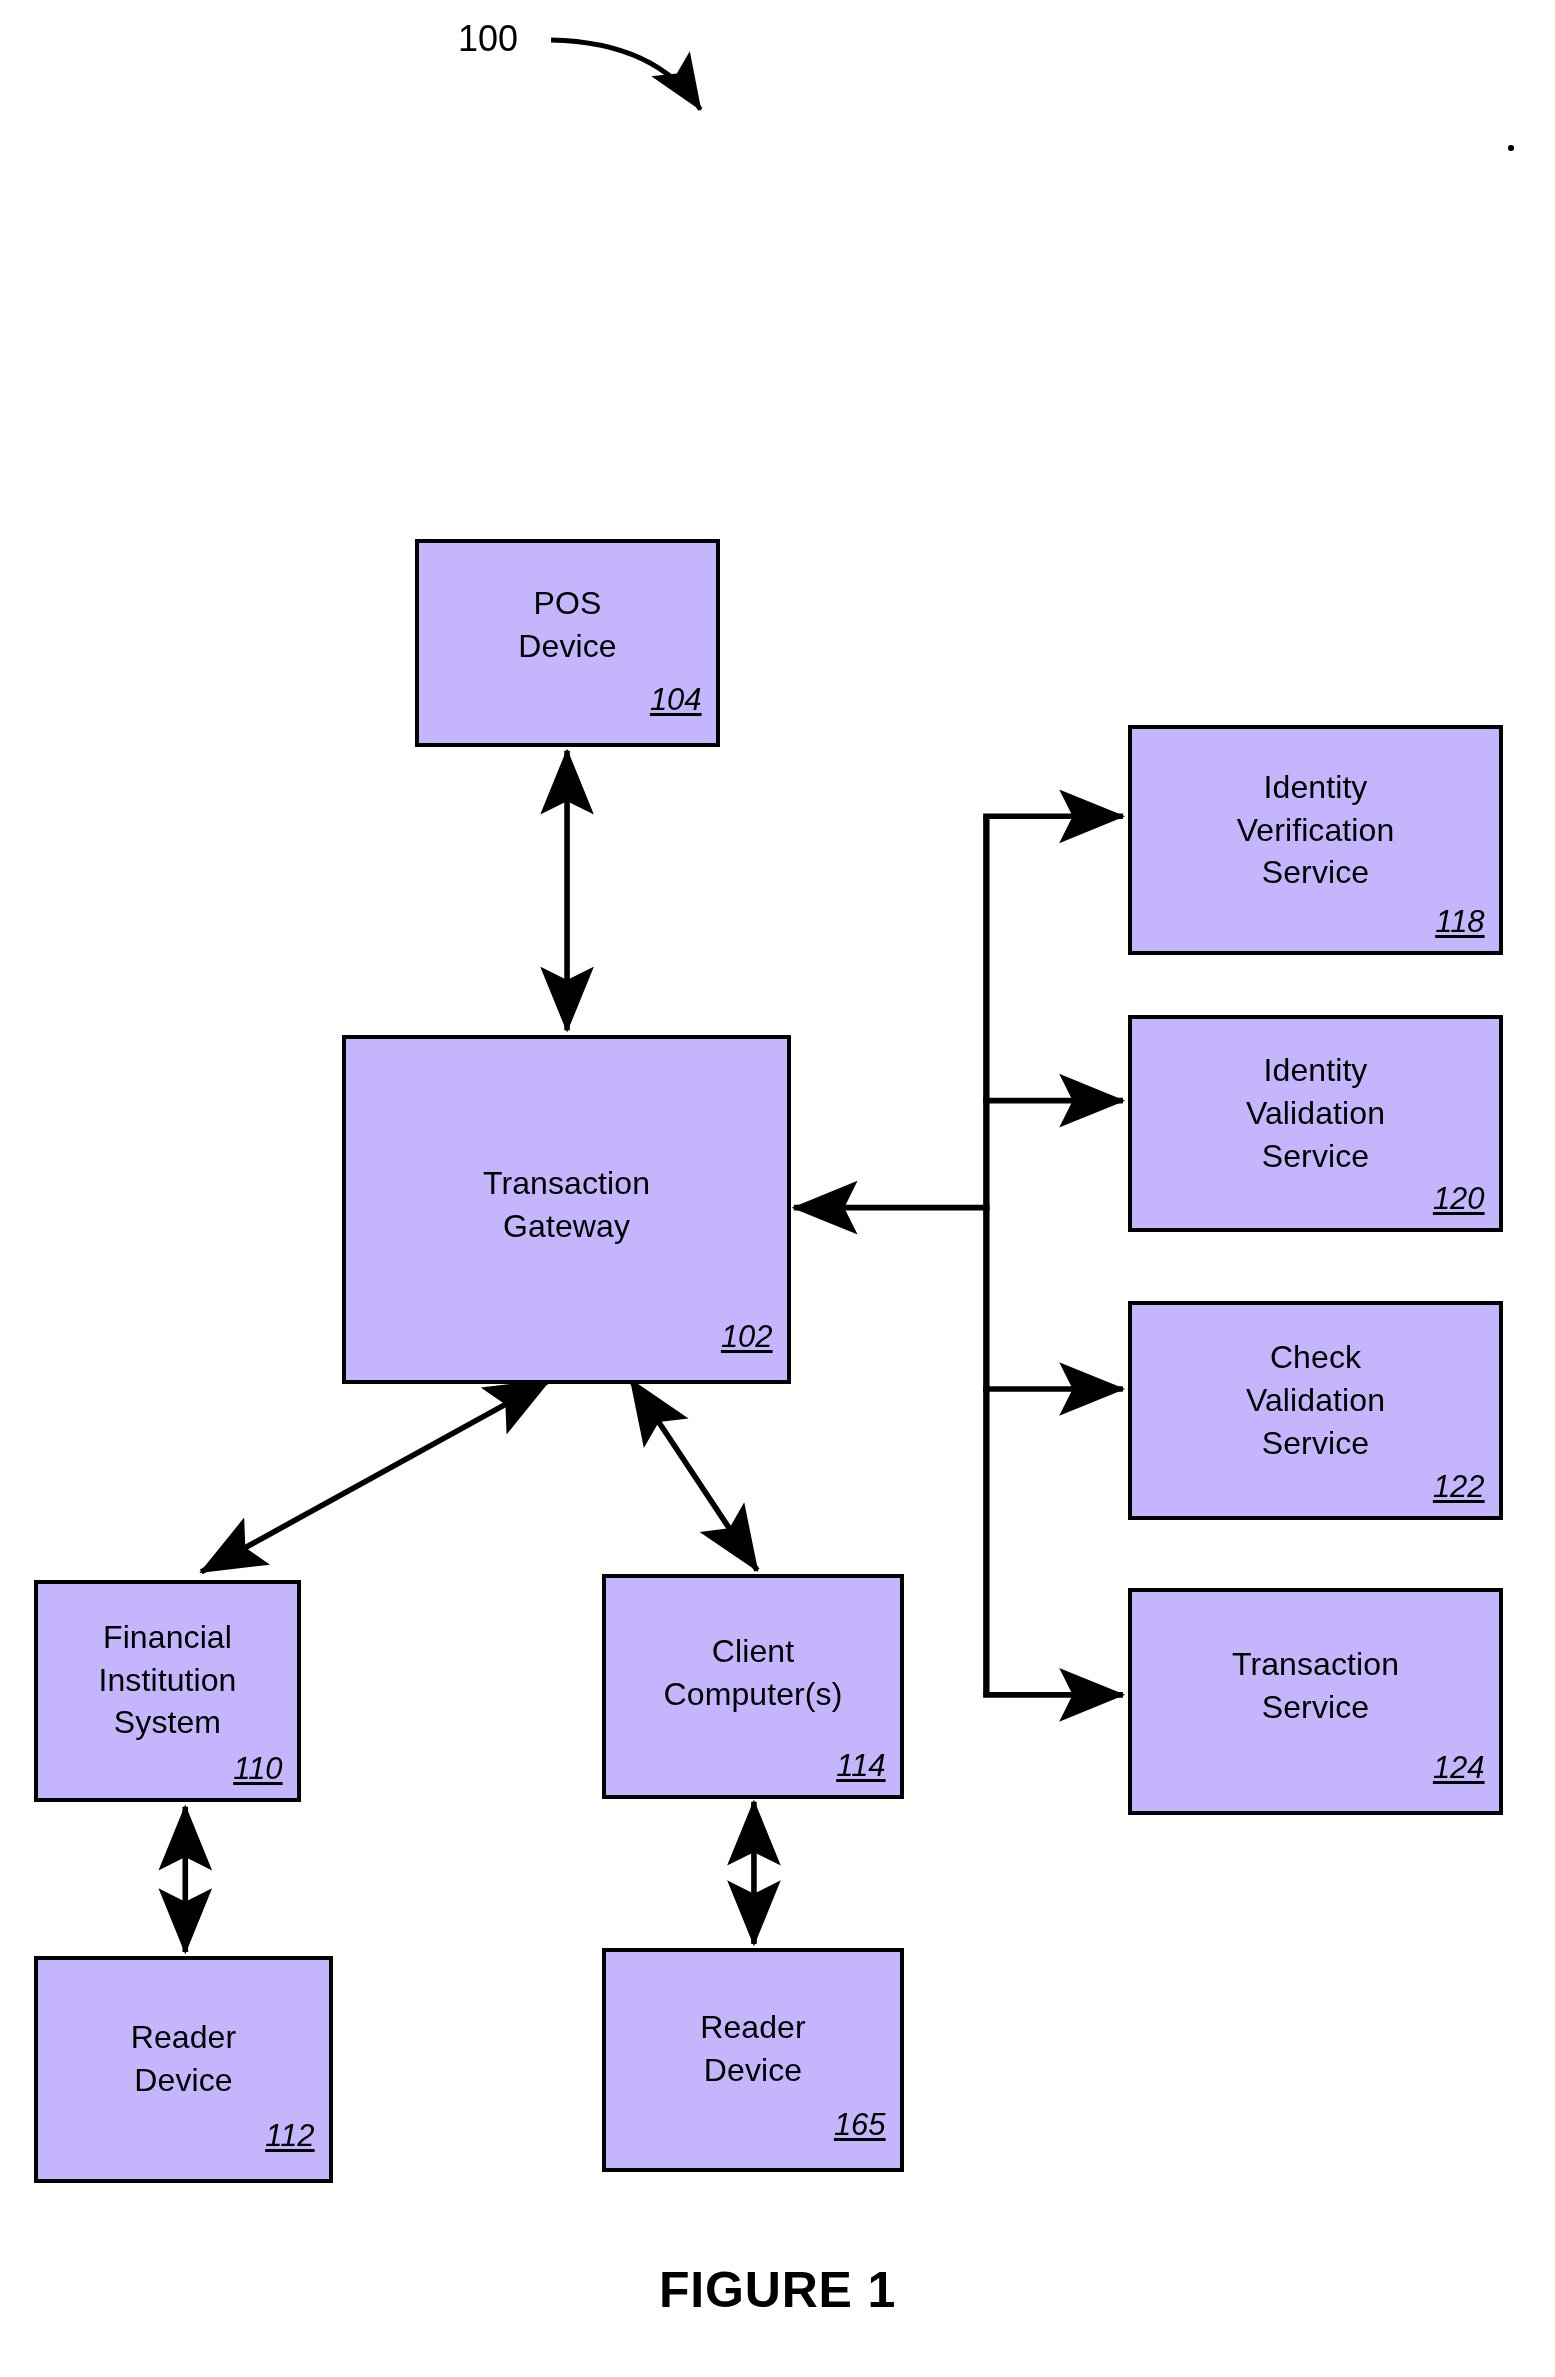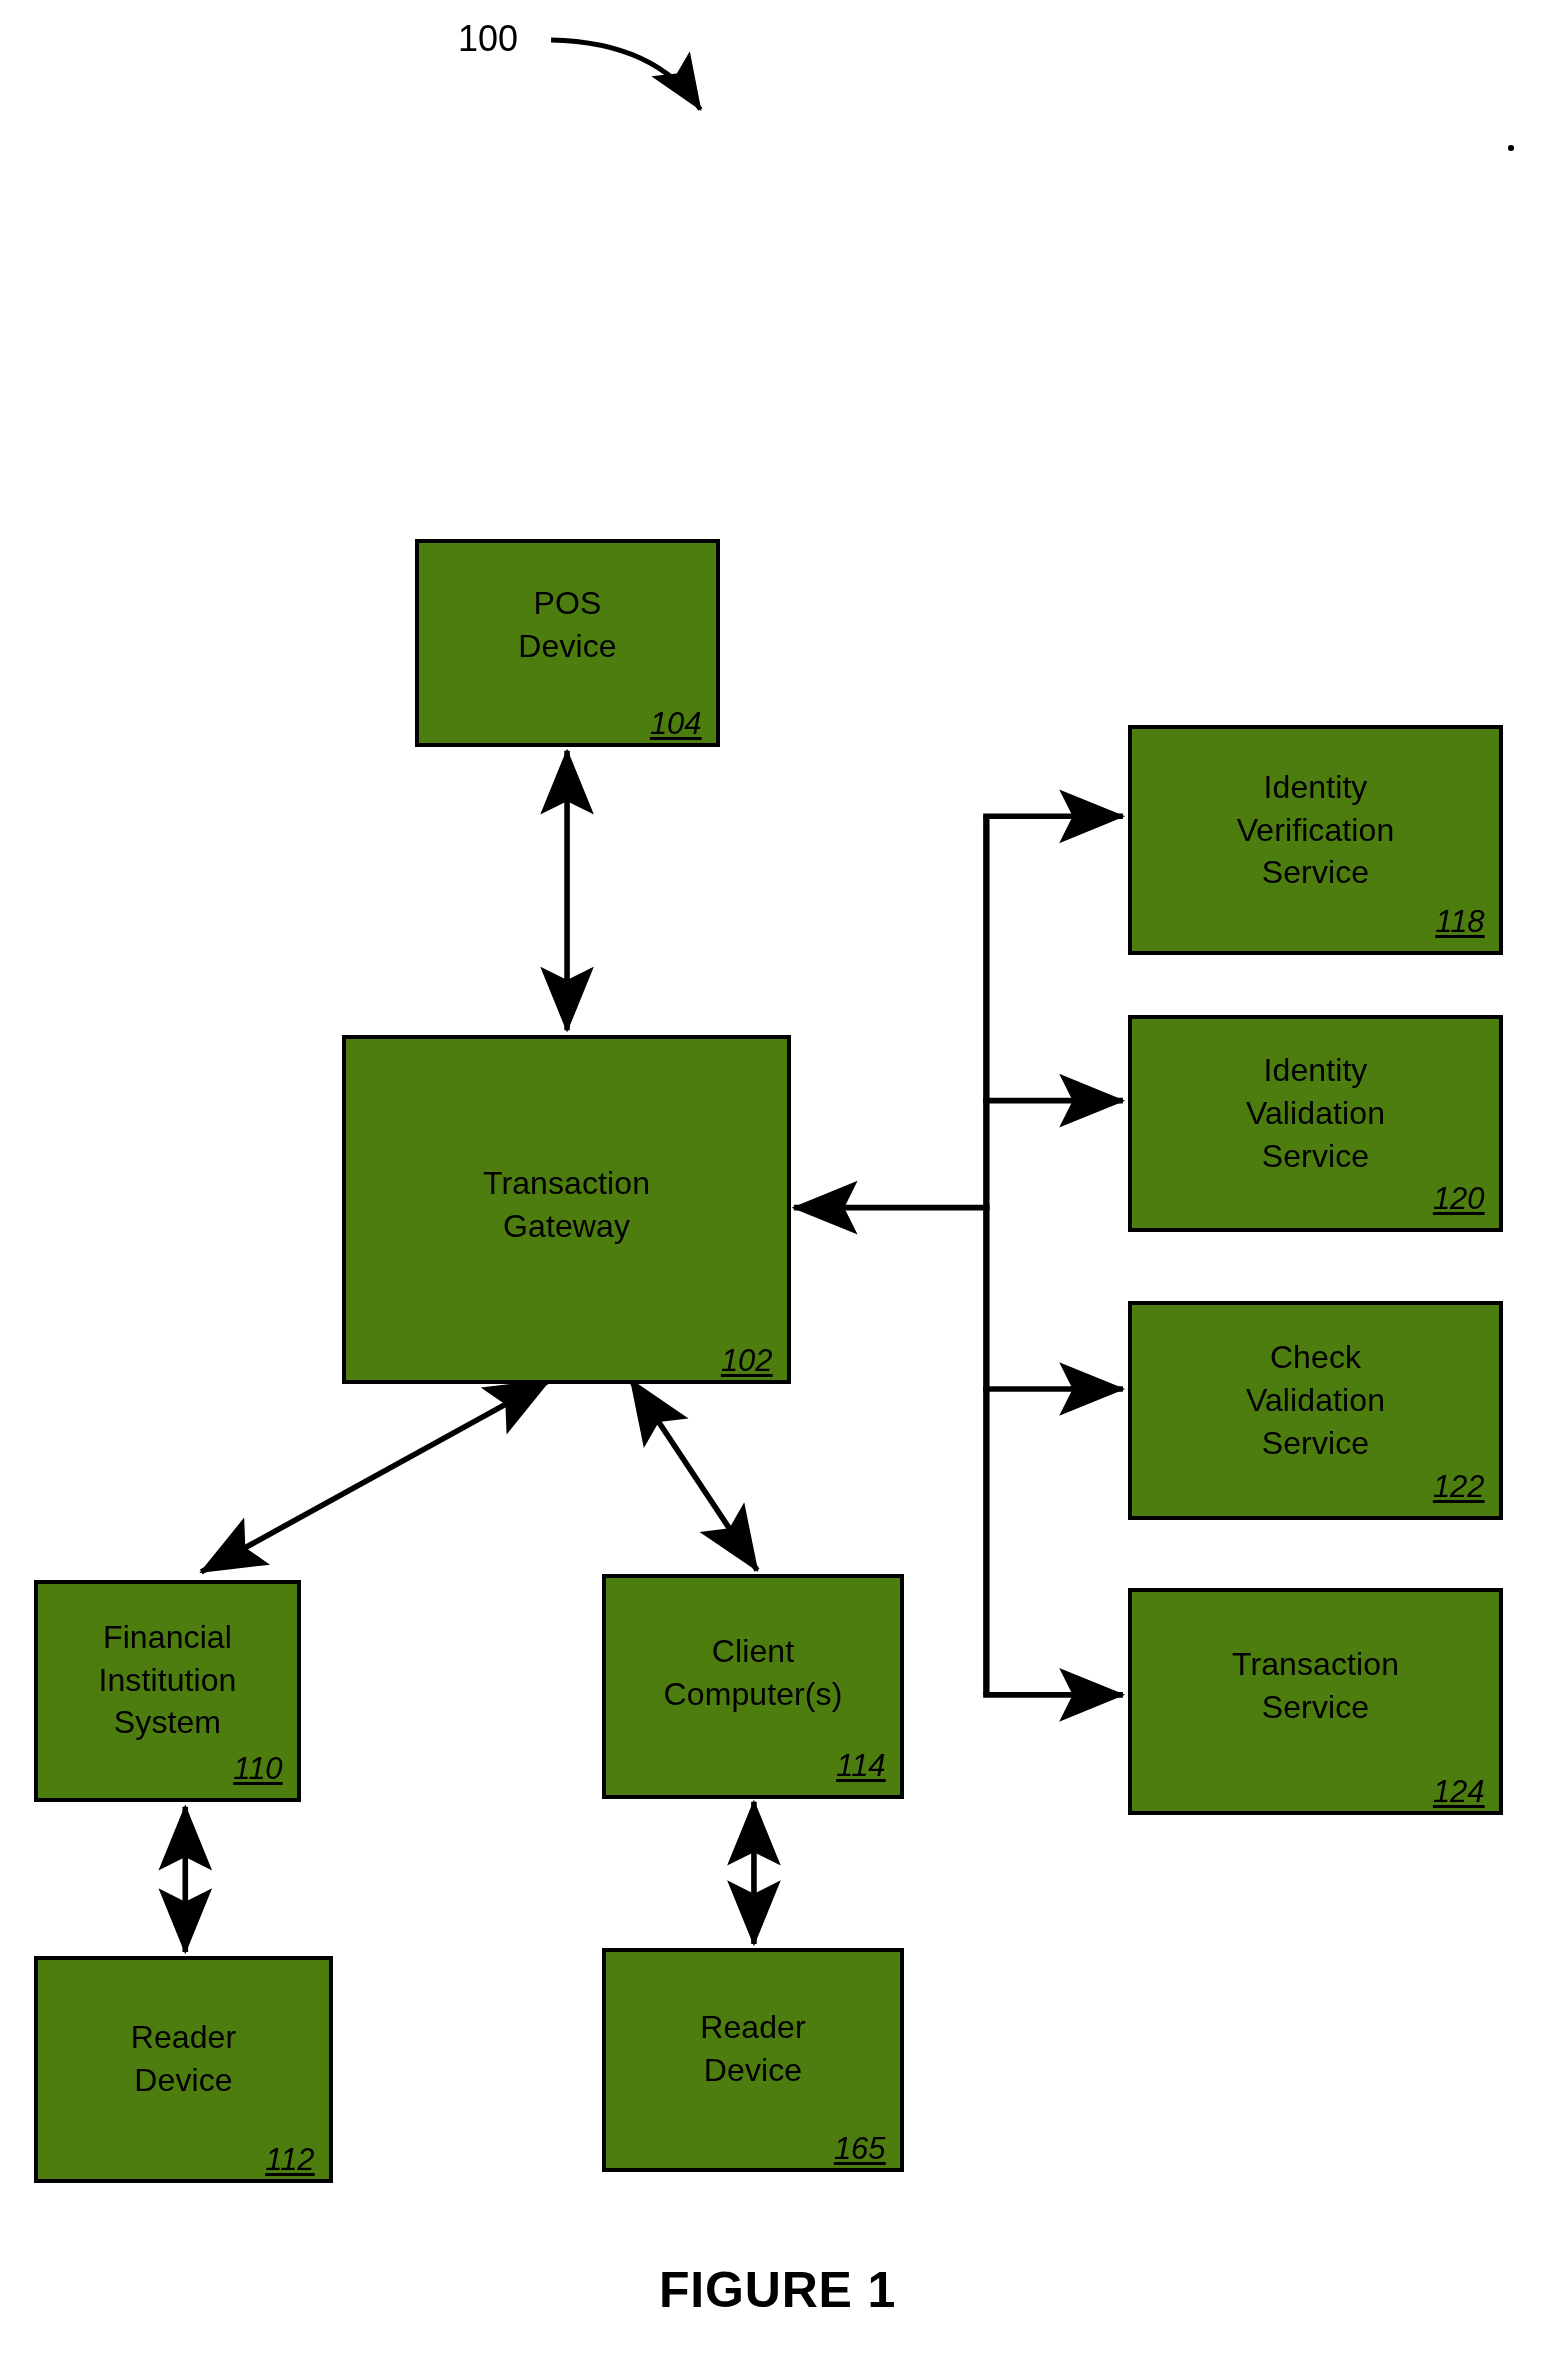--- a/index.html
+++ b/index.html
@@ -27,21 +27,21 @@
     top: 0;
     width: 1555px;
     height: 2377px;
     pointer-events: none;
   }
   
   .pbox {
     position: absolute;
     box-sizing: border-box;
     border: 4px solid #000000;
-    background: #4d7c0f;
+    background: #c4b5fd;
     display: flex;
     flex-direction: column;
     justify-content: center;
     align-items: center;
   }
   .pbox-title {
     text-align: center;
     font-size: 32px;
     line-height: 1.34;
     letter-spacing: 0.1px;
@@ -52,21 +52,21 @@
   .pbox-num {
     position: absolute;
     right: 14.4px;
     font-style: italic;
     font-weight: 400;
     font-size: 31px;
     text-decoration: underline;
     text-underline-offset: 3.2px;
     color: #000000;
   }
-  .num-bottom { bottom: 1px; margin-top: 12px; }
+  .num-bottom { bottom: 25px; margin-top: 12px; }
   .num-inline { bottom: 11.2px; }
 
   
   #box-pos            { left: 415px;  top: 539px;  width: 305px;  height: 208px; }
   #box-gateway        { left: 342px;  top: 1035px; width: 449px;  height: 349px; }
   #box-identity-verif { left: 1128px; top: 725px;  width: 375px;  height: 230px; }
   #box-identity-valid { left: 1128px; top: 1015px; width: 375px;  height: 217px; }
   #box-check-valid    { left: 1128px; top: 1301px; width: 375px;  height: 219px; }
   #box-transaction-sv { left: 1128px; top: 1588px; width: 375px;  height: 227px; }
   #box-financial      { left: 34px;   top: 1580px; width: 267px;  height: 222px; }

